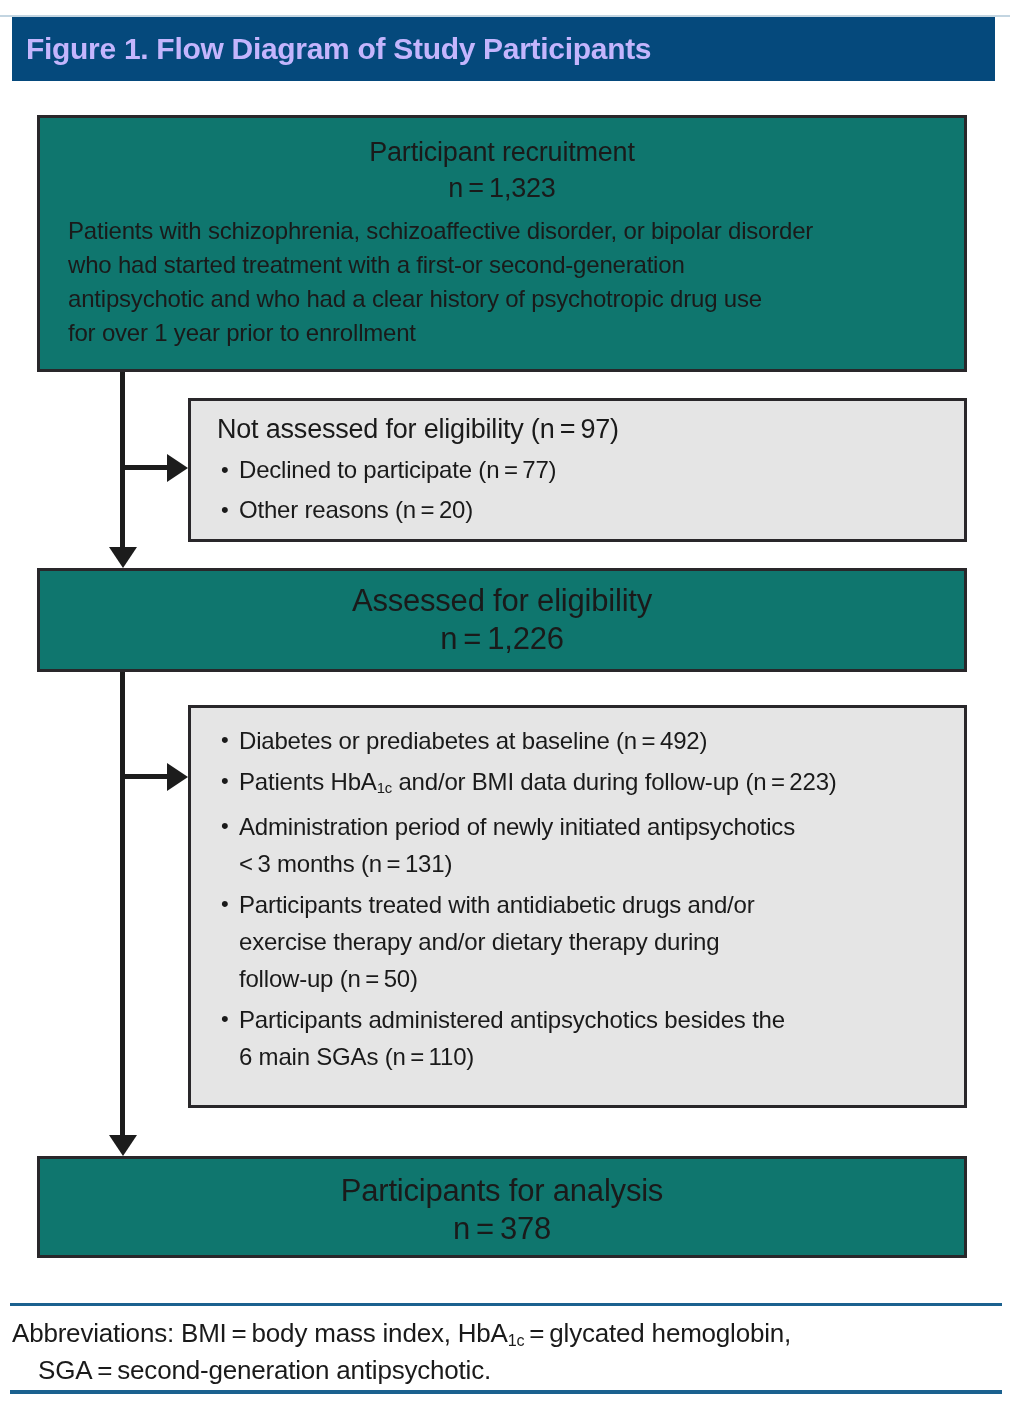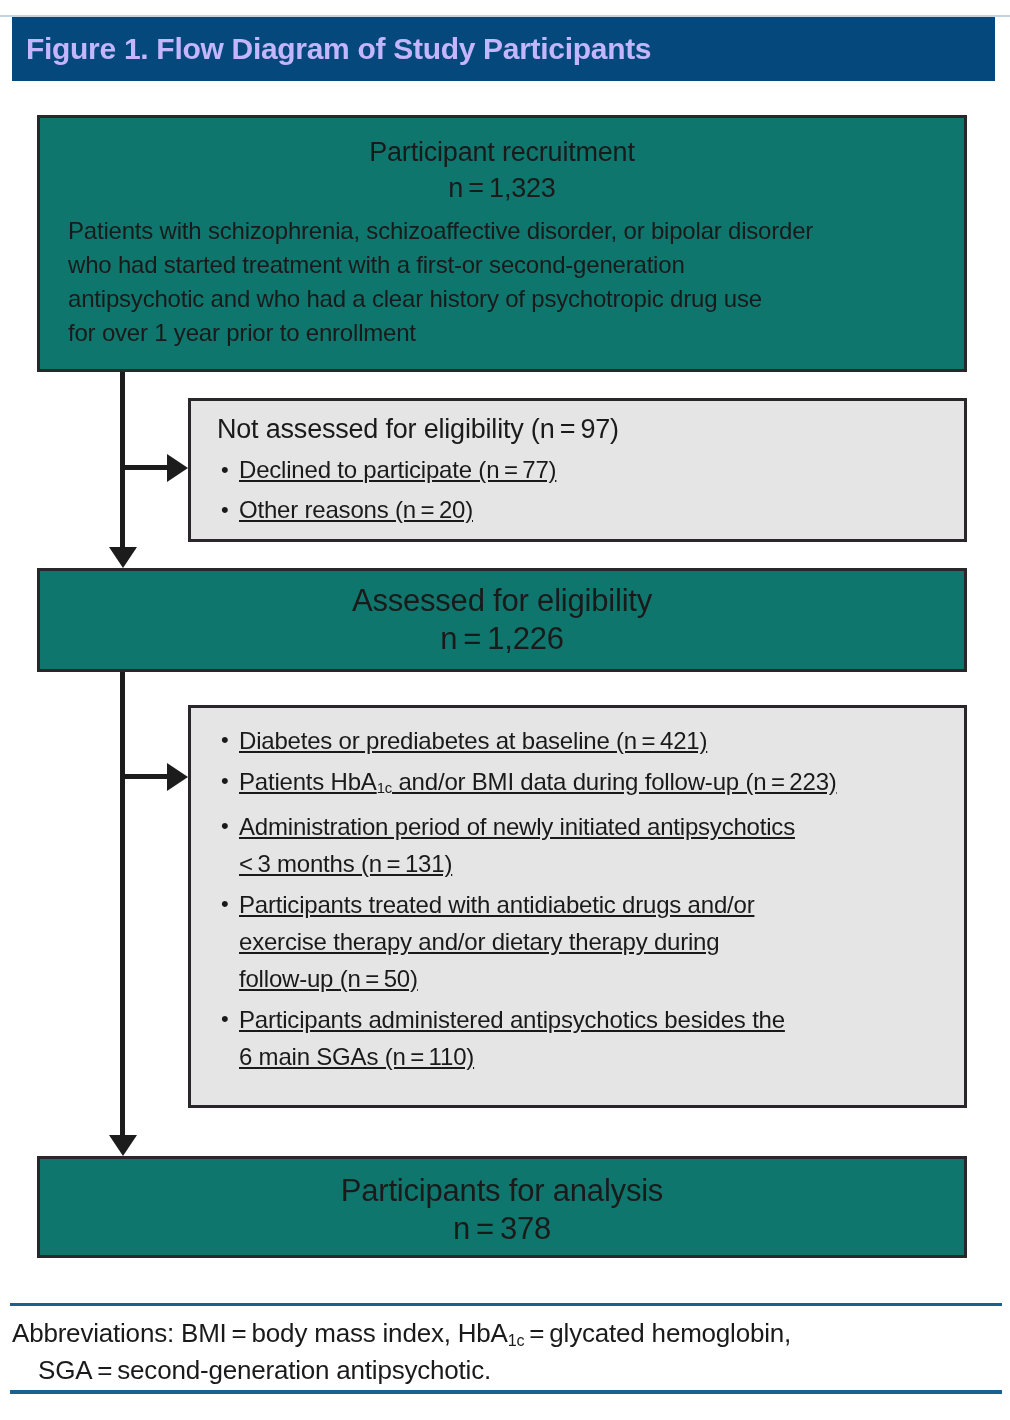--- a/index.html
+++ b/index.html
@@ -54,21 +54,21 @@
     margin-top: 8px;
     padding: 0 28px;
     font-size: 24px;
     line-height: 34px;
     letter-spacing: -0.2px;
   }
 
   
   #box-notassessed { left: 188px; top: 398px; width: 779px; height: 144px; padding: 9px 18px 0 26px; }
   .side-heading { font-size: 27px; line-height: 38px; letter-spacing: -0.2px; }
-  ul.bullets { list-style: none; margin-top: 2px; text-decoration: underline; }
+  ul.bullets { list-style: none; margin-top: 2px; }
   ul.bullets li {
     position: relative;
     padding-left: 22px;
     font-size: 24px;
     line-height: 40px;
     letter-spacing: -0.2px;
   }
   ul.bullets li::before {
     content: "\2022";
     position: absolute;
@@ -171,21 +171,21 @@
   </div>
 
   <div class="vline" id="vline-2"></div>
   <div class="arrow-down" id="arrow-down-2"></div>
   <div class="hline" id="hline-2"></div>
   <div class="arrow-right" id="arrow-right-2"></div>
 
   <div class="box" id="box-excluded">
     <ul class="bullets">
       <li>
-        <span class="pre">Diabetes or prediabetes at baseline (n = 421)</span>
+        <span class="pre">Diabetes or prediabetes at baseline (n = 492)</span>
       </li>
       <li>
         <span>Patients HbA</span><span class="sub">1c</span><span> and/or BMI data during follow-up (n = 223)</span>
       </li>
       <li>
         <span class="pre">Administration period of newly initiated antipsychotics
 &lt; 3 months (n = 131)</span>
       </li>
       <li>
         <span class="pre">Participants treated with antidiabetic drugs and/or

